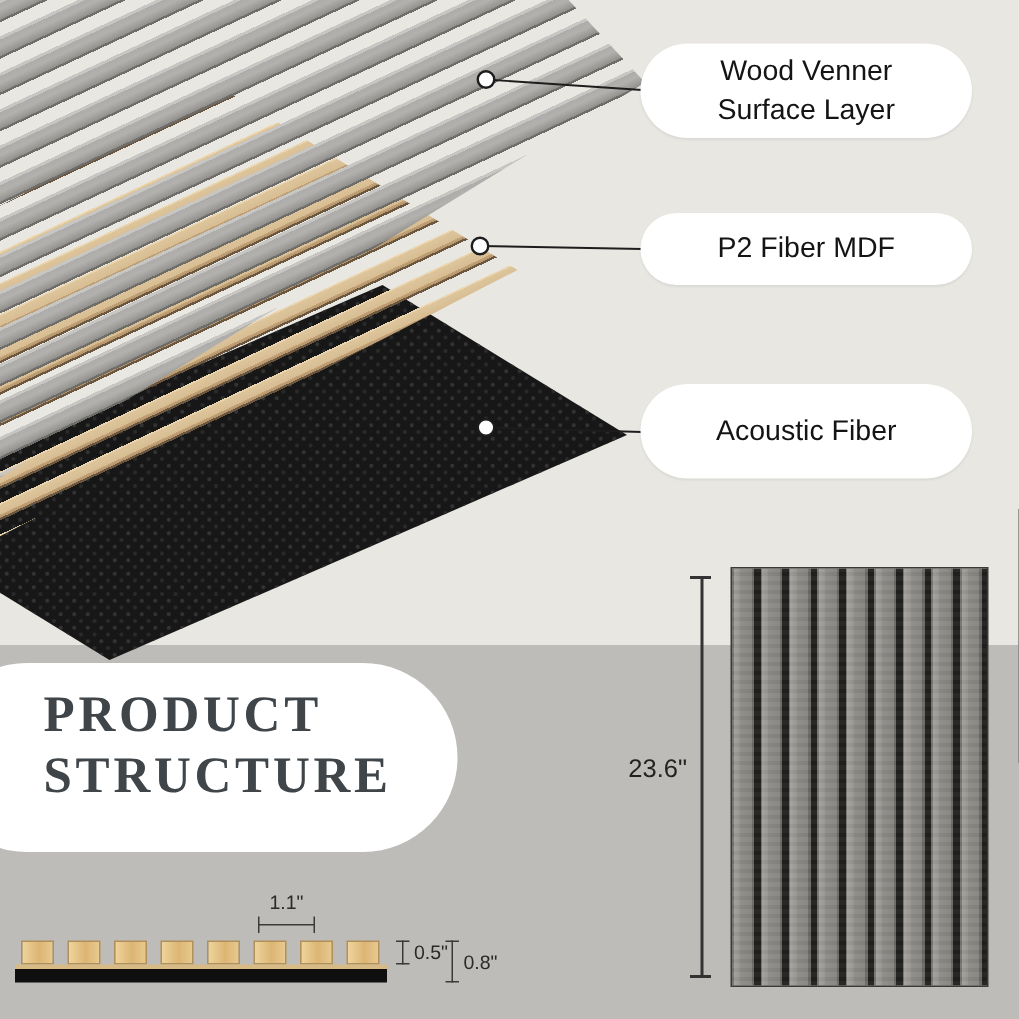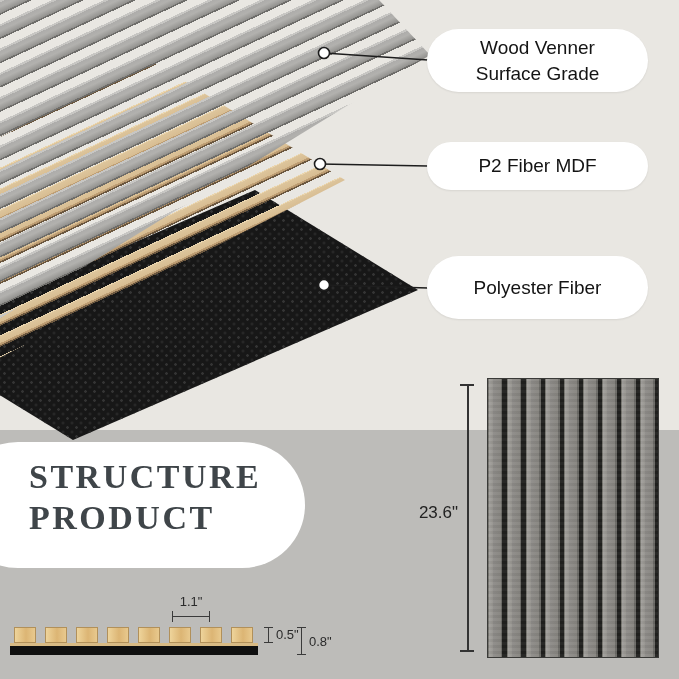--- a/index.html
+++ b/index.html
@@ -114,33 +114,33 @@
     <line x1="324" y1="53" x2="428" y2="60" stroke="#1d1d1d" stroke-width="1.3"></line>
     <line x1="320" y1="164" x2="428" y2="166" stroke="#1d1d1d" stroke-width="1.3"></line>
     <line x1="324" y1="285" x2="428" y2="288" stroke="#1d1d1d" stroke-width="1.3"></line>
     <circle cx="324" cy="53" r="5.5" fill="#ffffff" stroke="#1d1d1d" stroke-width="1.6"></circle>
     <circle cx="320" cy="164" r="5.5" fill="#ffffff" stroke="#1d1d1d" stroke-width="1.6"></circle>
     <circle cx="324" cy="285" r="5.5" fill="#ffffff" stroke="#1d1d1d" stroke-width="1.6"></circle>
   </svg>
 
   <div class="pill pill-1">
     <span>Wood Venner</span>
-    <span>Surface Grade</span>
+    <span>Surface Layer</span>
   </div>
   <div class="pill pill-2">
     <span>P2 Fiber MDF</span>
   </div>
   <div class="pill pill-3">
-    <span>Polyester Fiber</span>
+    <span>Acoustic Fiber</span>
   </div>
 
   <div class="title-card">
     <div class="title-text">
+      <span>PRODUCT</span>
       <span>STRUCTURE</span>
-      <span>PRODUCT</span>
     </div>
   </div>
 
   <div class="sample-panel"></div>
   <div class="dim-line-v"></div>
   <div class="dim-tick-top"></div>
   <div class="dim-tick-bottom"></div>
   <div class="dim-height-label">23.6"</div>
 
   <div class="xs-block" style="left:14px"></div>

